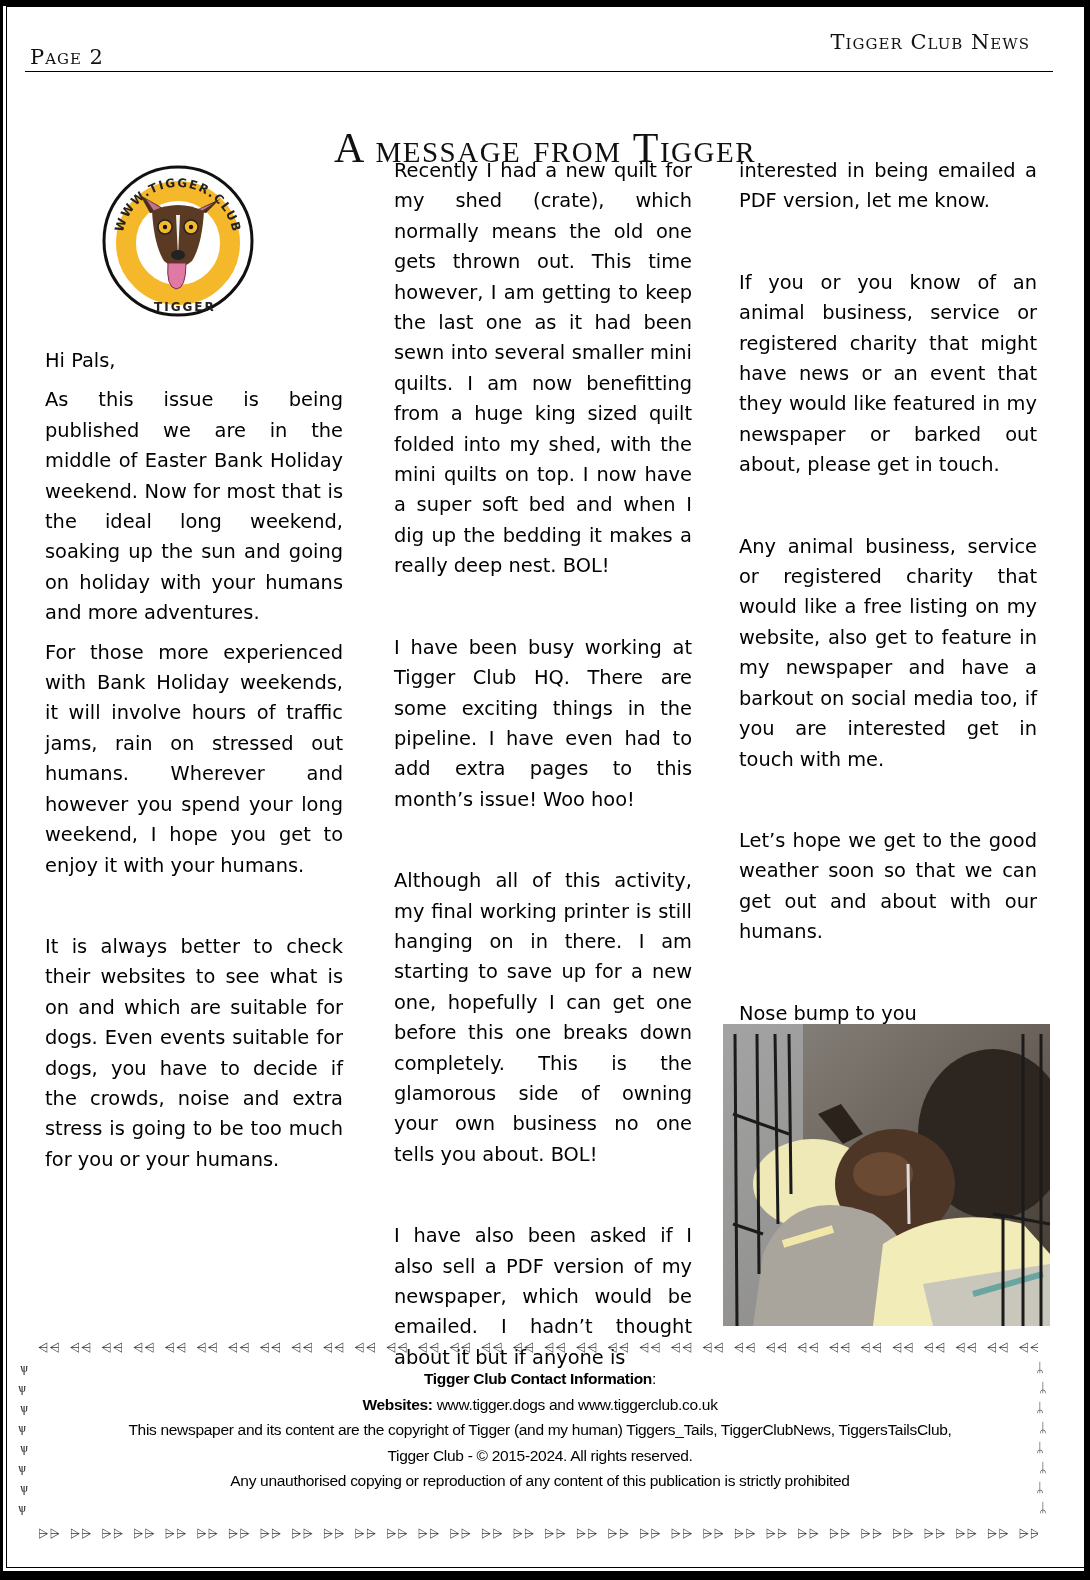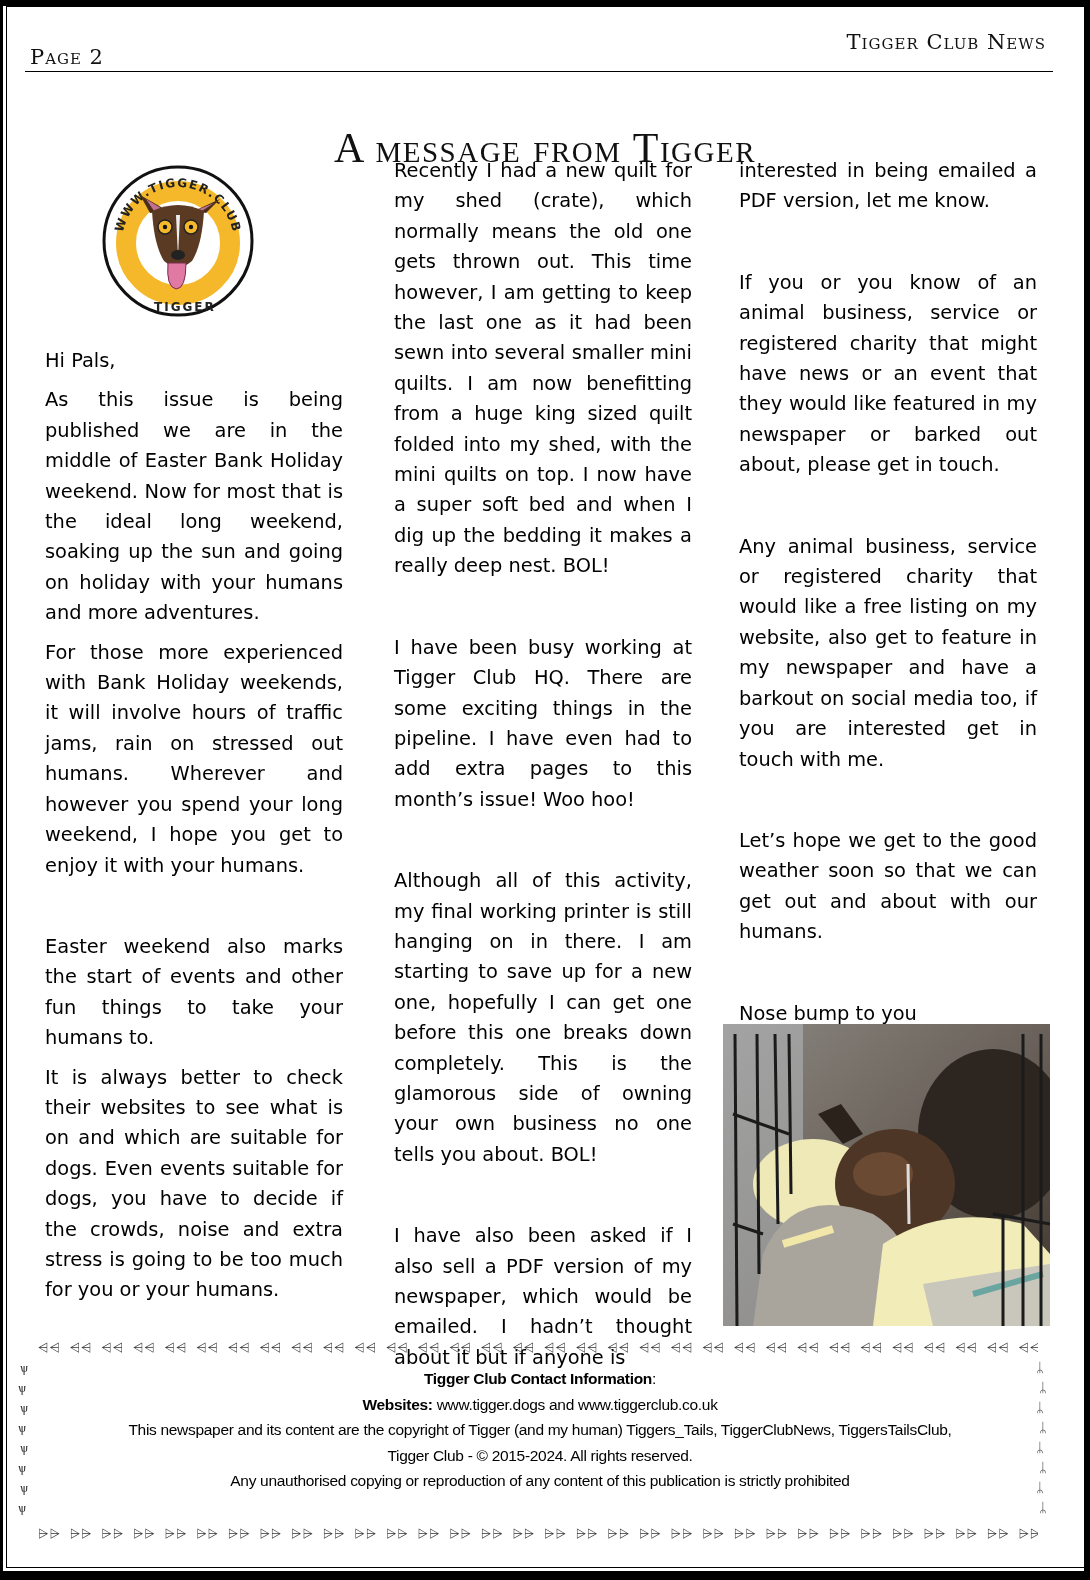--- a/index.html
+++ b/index.html
@@ -1,21 +1,21 @@
 <!DOCTYPE html>
 <html><head>
 <meta charset="utf-8">
 <style>
   html, body { margin: 0; padding: 0; background: #ffffff; }
   body { width: 1090px; height: 1580px; position: relative; overflow: hidden; }
   .frame-outer { position: absolute; left: 0; top: 0; width: 1090px; height: 1580px; box-sizing: border-box; border: 6px solid #000; border-left-width: 3px; border-bottom-width: 9px; }
   .frame-inner { position: absolute; left: 6px; top: 6px; right: 4px; bottom: 12px; border: 1px solid #000; }
   .header { position: absolute; left: 30px; right: 44px; top: 30px; height: 30px; font-family: "DejaVu Serif", "Liberation Serif", serif; font-variant: small-caps; font-size: 21px; letter-spacing: 1px; color: #111; }
   .header .page-no { position: absolute; left: 0; top: 15px; }
-  .header .pub-name { position: absolute; right: 0; top: 0; }
+  .header .pub-name { position: absolute; right: 16px; top: 0; }
   .header-rule { position: absolute; left: 25px; right: 37px; top: 71px; height: 0; border-top: 1.5px solid #000; }
   .title { position: absolute; left: 0; right: 0; top: 96px; text-align: center; font-family: "Liberation Serif", "DejaVu Serif", serif; font-variant: small-caps; font-size: 42px; letter-spacing: 1.5px; color: #111; font-weight: normal; }
   .col { position: absolute; top: 147px; font-family: "DejaVu Sans", "Liberation Sans", sans-serif; font-size: 19.4px; line-height: 30.4px; color: #000; text-align: justify; }
   .col p { margin: 9px; }
   .col .gap { height: 33px; }
   .col-1 { left: 36px; width: 316px; }
   .col-2 { left: 385px; width: 316px; }
   .col-3 { left: 730px; width: 316px; }
   .logo-wrap { width: 316px; height: 190px; position: relative; }
   .logo { position: absolute; left: 66px; top: 18px; width: 152px; height: 152px; }
@@ -74,21 +74,20 @@
 
       <ellipse cx="76" cy="90" rx="7" ry="5" fill="#222"></ellipse>
 
       <path d="M66 98 Q64 122 74 124 Q84 124 84 98 Z" fill="#E07AA5" stroke="#7a2b4d" stroke-width="1"></path>
     </svg>
   </div>
   <p>Hi Pals,</p>
   <p>As this issue is being published we are in the middle of Easter Bank Holiday weekend. Now for most that is the ideal long weekend, soaking up the sun and going on holiday with your humans and more adventures.</p>
   <p>For those more experienced with Bank Holiday weekends, it will involve hours of traffic jams, rain on stressed out humans. Wherever and however you spend your long weekend, I hope you get to enjoy it with your humans.</p>
   <div class="gap"></div>
-  <p>Easter weekend also marks the start of events and other fun things to take your humans to.</p>
   <p>It is always better to check their websites to see what is on and which are suitable for dogs.  Even events suitable for dogs, you have to decide if the crowds, noise and extra stress is going to be too much for you or your humans.</p>
 </div>
 
 <div class="col col-2">
   <p>Recently I had a new quilt for my shed (crate), which normally means the old one gets thrown out. This time however, I am getting to keep the last one as it had been sewn into several smaller mini quilts. I am now benefitting from a huge king sized quilt folded into my shed, with the mini quilts on top. I now have a super soft bed and when I dig up the bedding it makes a really deep nest. BOL!</p>
   <div class="gap"></div>
   <p>I have been busy working at Tigger Club HQ. There are some exciting things in the pipeline. I have even had to add extra pages to this month’s issue! Woo hoo!</p>
   <div class="gap"></div>
   <p>Although all of this activity, my final working printer is still hanging on in there. I am starting to save up for a new one, hopefully I can get one before this one breaks down completely. This is the glamorous side of owning your own business no one tells you about. BOL!</p>
   <div class="gap"></div>

